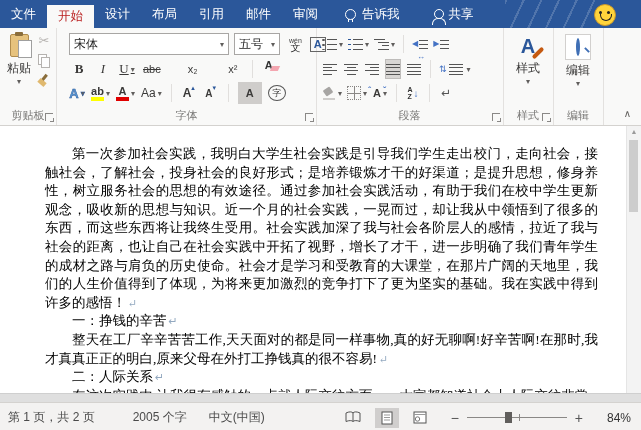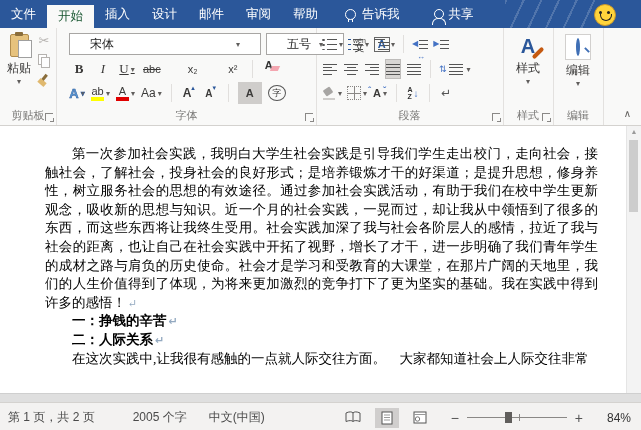--- a/index.html
+++ b/index.html
@@ -5,21 +5,21 @@
   html,body{margin:0;padding:0;width:641px;height:430px;overflow:hidden;
     font-family:"Liberation Sans","DejaVu Sans",sans-serif;}
   .app{position:relative;width:641px;height:430px;background:#fff;}
 
   
   .titlebar{position:relative;height:28px;background:#2b579a;display:flex;align-items:stretch;
     color:#fff;font-size:12.5px;}
   .titlebar .stripes{position:absolute;left:505px;top:0;width:90px;height:100%;
     background:repeating-linear-gradient(115deg,rgba(255,255,255,.18) 0 2px,transparent 2px 16px);}
   .tab{display:flex;align-items:center;padding:0 11px;white-space:nowrap;}
-  .tab.active{background:#f9f9f8;color:#14532d;margin-top:5px;}
+  .tab.active{background:#f9f9f8;color:#b91c1c;margin-top:5px;}
   .tellme{display:flex;align-items:center;gap:6px;margin-left:16px;}
   .bulb{width:9px;height:9px;border:1.5px solid #fff;border-radius:50%;position:relative;}
   .bulb::after{content:"";position:absolute;left:2px;top:9px;width:3px;height:3px;border-left:1.5px solid #fff;border-right:1.5px solid #fff;}
   .sharegrp{display:flex;align-items:center;gap:5px;margin-left:34px;}
   .person{width:8px;height:8px;border:1.5px solid #fff;border-radius:50%;position:relative;}
   .person::after{content:"";position:absolute;left:-3px;top:8px;width:12px;height:6px;
     border:1.5px solid #fff;border-bottom:none;border-radius:6px 6px 0 0;}
   .smiley{position:absolute;right:25px;top:4px;width:20px;height:20px;border-radius:50%;
     background:#ffd43b;border:1px solid #c9972b;}
   .smiley::before{content:"";position:absolute;left:4px;top:6px;width:3px;height:3px;border-radius:50%;
@@ -55,40 +55,40 @@
   .copyicon::before{content:"";position:absolute;left:0;top:0;width:7px;height:9px;background:#fff;border:1px solid #b5b2af;}
   .copyicon::after{content:"";position:absolute;left:3px;top:3px;width:7px;height:9px;background:#fdfdfd;border:1px solid #b5b2af;}
   .painticon{width:12px;height:12px;position:relative;}
   .painticon::before{content:"";position:absolute;left:5px;top:0;width:3px;height:7px;background:#8a6d3b;transform:rotate(40deg);}
   .painticon::after{content:"";position:absolute;left:0;top:6px;width:8px;height:5px;background:#e0b96f;transform:rotate(40deg);}
 
   
   .g-font{left:57px;width:259px;}
   .frow1{position:absolute;top:5px;left:12px;display:flex;align-items:center;}
   .combo{display:flex;align-items:center;justify-content:space-between;height:20px;background:#fff;
-    border:1px solid #a8a6a4;padding:0 20px;font-size:12px;color:#222;}
+    border:1px solid #a8a6a4;padding:0 4px;font-size:12px;color:#222;}
   .combo .arr{font-size:8px;color:#605e5c;margin-left:4px;}
   .fontname{width:150px;}
   .fontsize{width:36px;margin-left:5px;}
   .phonetic{display:flex;flex-direction:column;align-items:center;line-height:7px;margin-left:9px;}
   .phonetic .py{font-size:7px;color:#444;}
   .phonetic .hz{font-size:10px;color:#222;}
   .charborder{font-size:11px;font-weight:bold;color:#2b579a;border:1px solid #666;padding:0 3px;margin-left:8px;line-height:13px;}
   .frow2{position:absolute;top:30px;left:14px;display:flex;align-items:center;gap:8px;height:22px;}
   .frow3{position:absolute;top:54px;left:12px;display:flex;align-items:center;gap:6px;height:22px;}
   .bI{font-family:"Liberation Serif","DejaVu Serif",serif;}
   .b-bold{font-weight:bold;font-size:13px;}
   .b-italic{font-style:italic;font-size:13px;}
   .b-under{text-decoration:underline;font-size:13px;}
   .b-strike{text-decoration:line-through;font-size:11px;}
   .b-sub,.b-sup{font-size:11px;margin-left:16px;}
   .eraserA{display:flex;align-items:flex-start;font-size:11px;font-weight:bold;color:#333;position:relative;}
   .eraserA::after{content:"";width:8px;height:5px;background:#f4a6b0;transform:skewX(-25deg);margin-left:-2px;margin-top:7px;}
   .fx-col{display:flex;flex-direction:column;align-items:center;line-height:10px;}
-  .fx-col .ltr{font-size:11px;font-weight:normal;}
+  .fx-col .ltr{font-size:11px;font-weight:bold;}
   .cbar{width:13px;height:4px;margin-top:1px;}
   .effectsA{color:#5b9bd5;font-size:13px;font-weight:bold;-webkit-text-stroke:.5px #2b579a;}
   .growA{font-size:12px;font-weight:bold;position:relative;}
   .growA i,.shrinkA i{font-style:normal;font-size:7px;color:#2b579a;position:relative;top:-5px;}
   .shrinkA{font-size:10px;font-weight:bold;position:relative;}
   .shadeA{font-size:11px;font-weight:bold;background:#cfcdcb;padding:1px 4px;}
   .encircle{font-size:9px;border:1px solid #555;border-radius:50%;width:14px;height:14px;display:flex;align-items:center;justify-content:center;}
 
   
   .g-para{left:316px;width:187px;}
@@ -149,21 +149,21 @@
   .magbox{background:#fff;border:1px solid #d2d0ce;padding:5px 10px;}
   .mag{width:8px;height:8px;border:2px solid #3f6fb5;border-radius:50%;position:relative;}
   .mag::after{content:"";position:absolute;width:2px;height:6px;background:#3f6fb5;transform:rotate(-45deg);left:8px;top:7px;}
   .chevron{position:absolute;right:10px;bottom:6px;font-size:10px;color:#605e5c;}
 
   
   .doc{position:relative;height:267px;background:#fff;overflow:hidden;}
   .pagebody{padding:19px 0 0 45px;width:553px;}
   .para{font-size:13.5px;line-height:18.6px;text-align:justify;word-break:break-all;
     text-indent:2em;color:#000;font-family:"Liberation Serif","DejaVu Serif",serif;}
-  .para.heading{font-weight:bold;font-family:"Liberation Sans","DejaVu Sans",sans-serif;}
+  .para.heading{font-weight:normal;font-family:"Liberation Sans","DejaVu Sans",sans-serif;}
   .pmark{color:#93a9c0;font-size:11px;margin-left:2px;display:inline-block;text-indent:0;}
   .vscroll{position:absolute;right:0;top:0;bottom:0;width:14px;background:#f3f3f3;border-left:1px solid #e5e5e5;}
   .varrow{display:block;text-align:center;font-size:7px;color:#9a9a9a;line-height:12px;}
   .vthumb{position:absolute;top:14px;left:2px;width:9px;height:72px;background:#cdcdcd;}
   .hstrip{height:8px;background:#dfdfdf;border-top:1px solid #cfcfcf;}
 
   
   .statusbar{height:29px;background:#f3f2f1;border-top:1px solid #d4d2cf;display:flex;align-items:center;
     font-size:12px;color:#4a4a4a;}
   .st-page{margin-left:8px;}
@@ -182,25 +182,25 @@
 </style>
 </head>
 <body>
 
 <div class="app">
 
   <div class="titlebar">
     <div class="stripes"></div>
     <div class="tab">文件</div>
     <div class="tab active">开始</div>
-    <div class="tab">插入</div>
     <div class="tab">设计</div>
+    <div class="tab">布局</div>
+    <div class="tab">引用</div>
     <div class="tab">邮件</div>
     <div class="tab">审阅</div>
-    <div class="tab">帮助</div>
     <div class="tellme">
       <span class="bulb"></span>
       <span>告诉我</span>
     </div>
     <div class="sharegrp">
       <span class="person"></span>
       <span>共享</span>
     </div>
     <div class="smiley"></div>
   </div>
@@ -376,20 +376,21 @@
     </div>
 
     <div class="group g-blank"></div>
     <span class="chevron">∧</span>
   </div>
 
   <div class="doc">
     <div class="pagebody" id="doc-paragraphs">
         <div class="para">第一次参加社会实践，我明白大学生社会实践是引导我们学生走出校门，走向社会，接触社会，了解社会，投身社会的良好形式；是培养锻炼才干的好渠道；是提升思想，修身养性，树立服务社会的思想的有效途径。通过参加社会实践活动，有助于我们在校中学生更新观念，吸收新的思想与知识。近一个月的社会实践，一晃而过，却让我从中领悟到了很多的东西，而这些东西将让我终生受用。社会实践加深了我与社会各阶层人的感情，拉近了我与社会的距离，也让自己在社会实践中开拓了视野，增长了才干，进一步明确了我们青年学生的成材之路与肩负的历史使命。社会才是学习和受教育的大课堂，在那片广阔的天地里，我们的人生价值得到了体现，为将来更加激烈的竞争打下了更为坚实的基础。我在实践中得到许多的感悟！<span class="pmark">↵</span></div>
         <div class="para heading">一：挣钱的辛苦<span class="pmark">↵</span></div>
+        <div class="para">整天在工厂辛辛苦苦工作,天天面对的都是同一样事物,真的好无聊啊!好辛苦啊!在那时,我才真真正正的明白,原来父母在外打工挣钱真的很不容易!<span class="pmark">↵</span></div>
         <div class="para heading">二：人际关系<span class="pmark">↵</span></div>
         <div class="para">在这次实践中,让我很有感触的一点就人际交往方面。　大家都知道社会上人际交往非常</div>
       </div>
     <div class="vscroll">
       <span class="varrow">▲</span>
       <div class="vthumb"></div>
     </div>
   </div>
 
   <div class="hstrip"></div>

